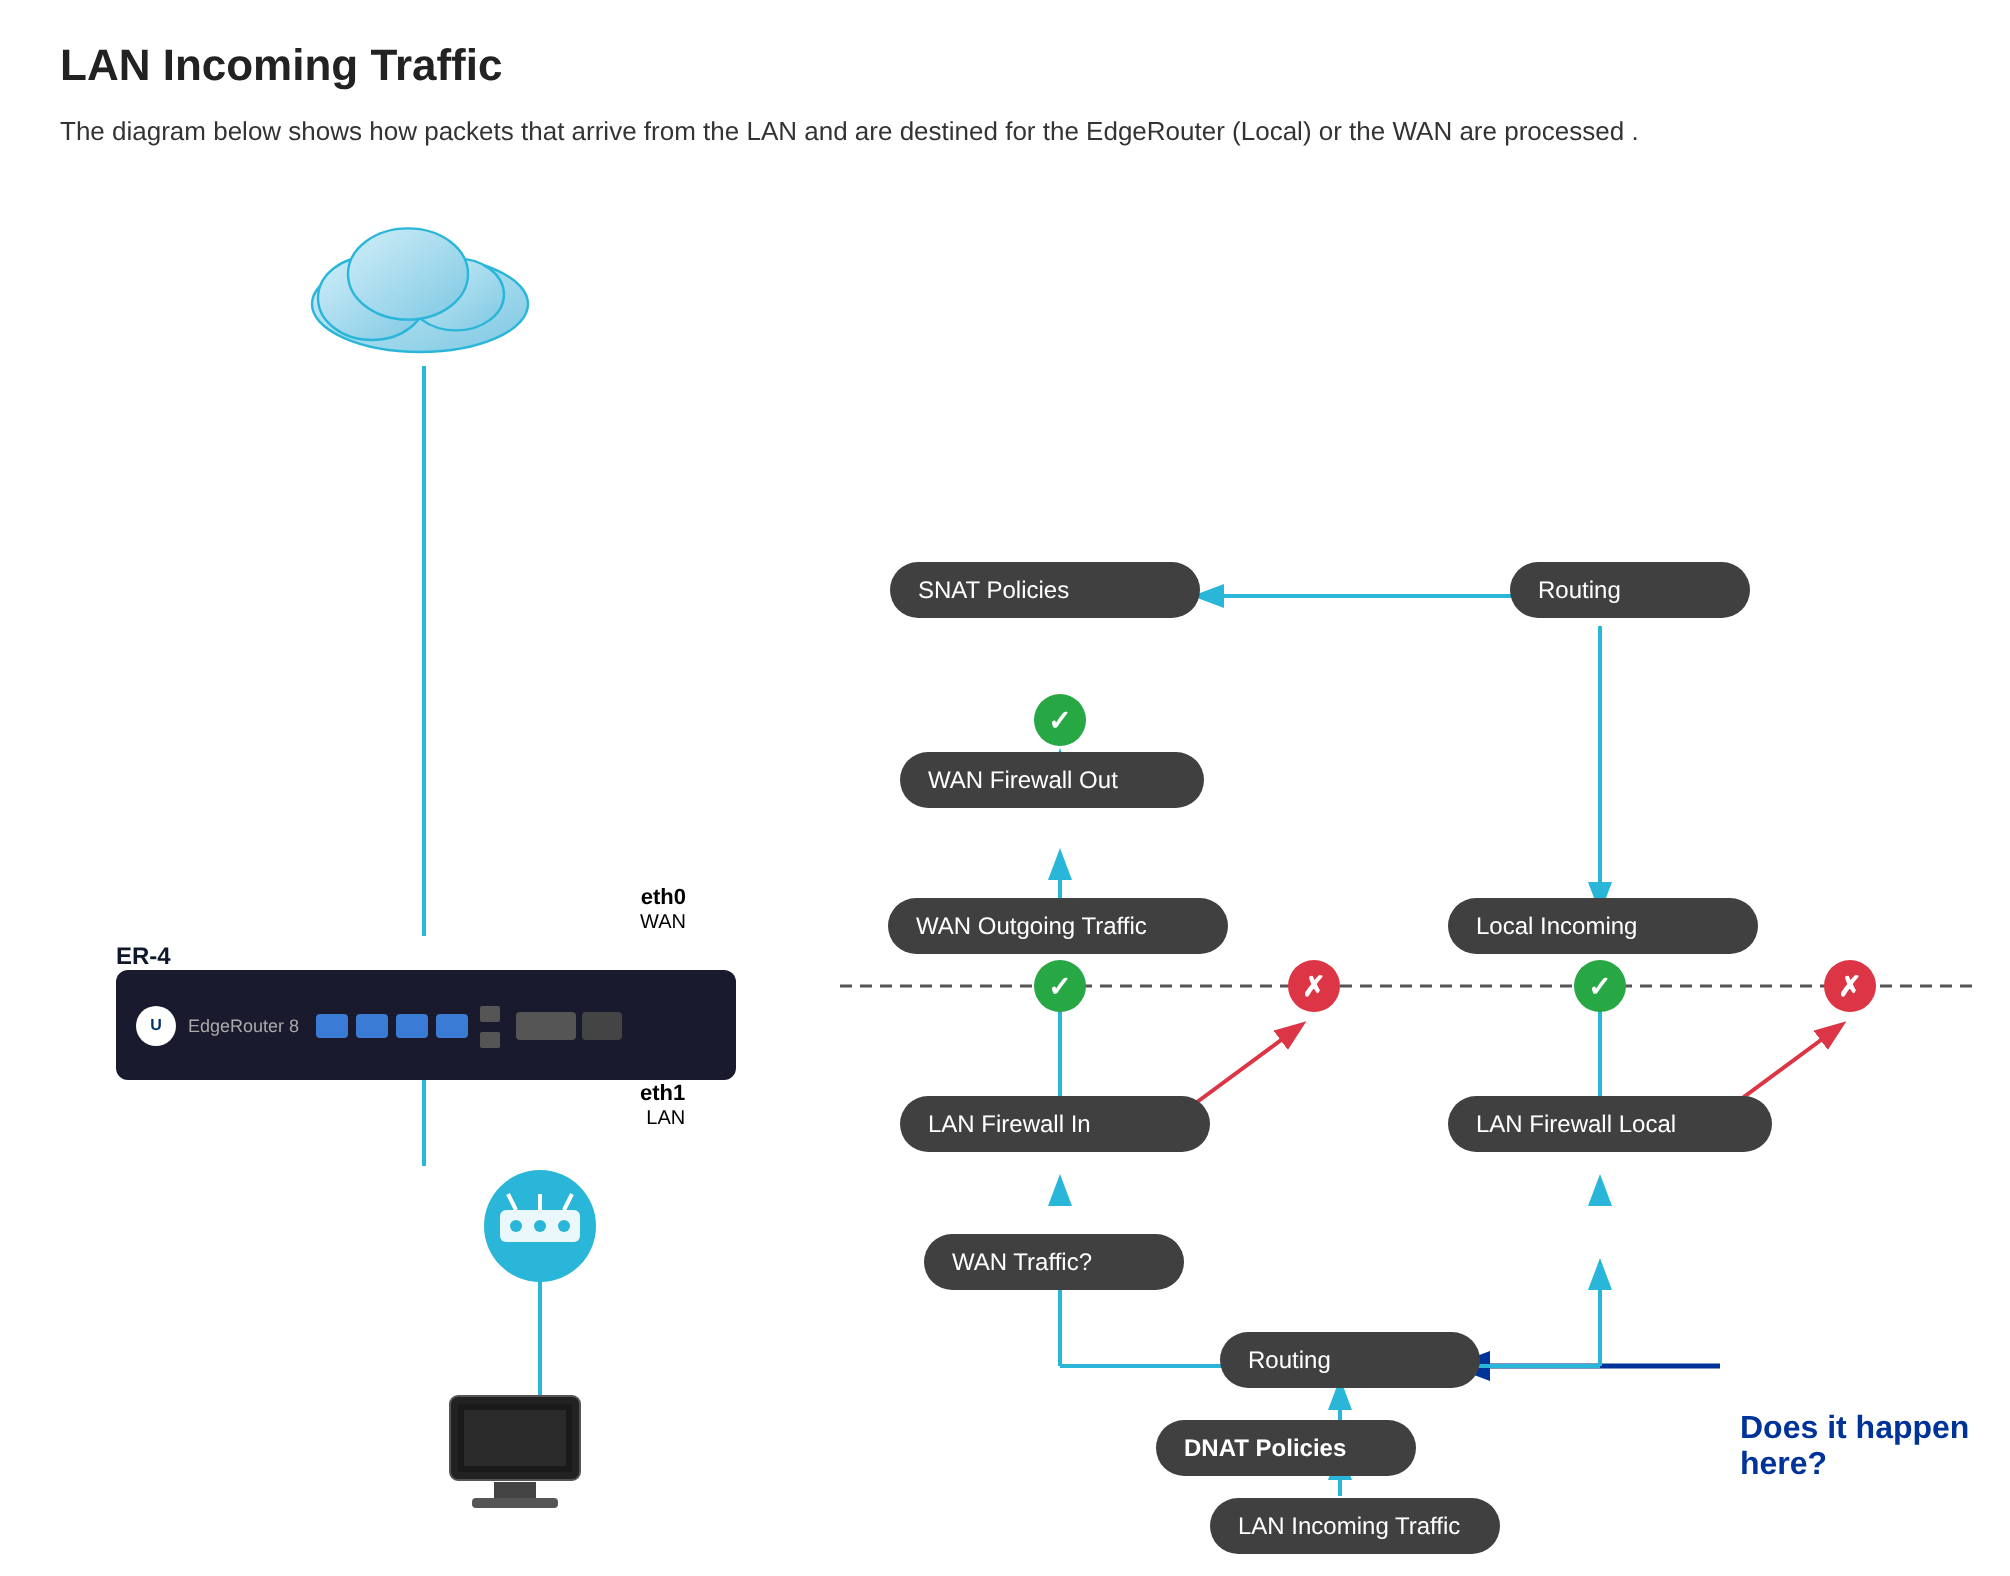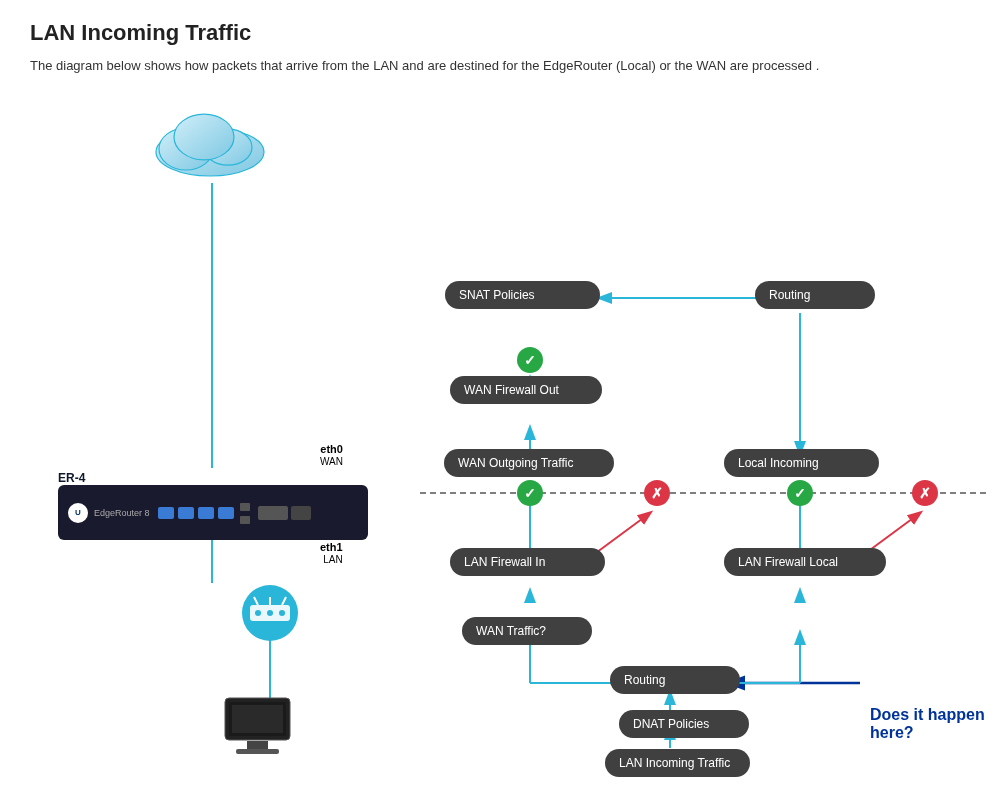--- a/index.html
+++ b/index.html
@@ -302,21 +302,21 @@
 
     <div class="flow-box" style="left:420px;top:455px;width:155px;">LAN Firewall In</div>
 
     <div class="flow-box" style="left:694px;top:455px;width:162px;">LAN Firewall Local</div>
 
     <div class="flow-box" style="left:432px;top:510px;width:130px;margin-top:14px;">WAN Traffic?</div>
 
 
     <div class="flow-box" style="left:580px;top:573px;width:130px;">Routing</div>
 
-    <div class="flow-box" style="left:589px;top:617px;width:130px;">DNAT Policies</div>
+    <div class="flow-box" style="left:548px;top:617px;width:130px;font-weight:bold;">DNAT Policies</div>
 
     <div class="flow-box" style="left:575px;top:656px;width:145px;">LAN Incoming Traffic</div>
 
     <div class="badge badge-green" style="left:487px;top:254px;">✓</div>
 
     <div class="badge badge-green" style="left:487px;top:387px;">✓</div>
 
     <div class="badge badge-red" style="left:614px;top:387px;">✗</div>
 
     <div class="badge badge-green" style="left:757px;top:387px;">✓</div>

